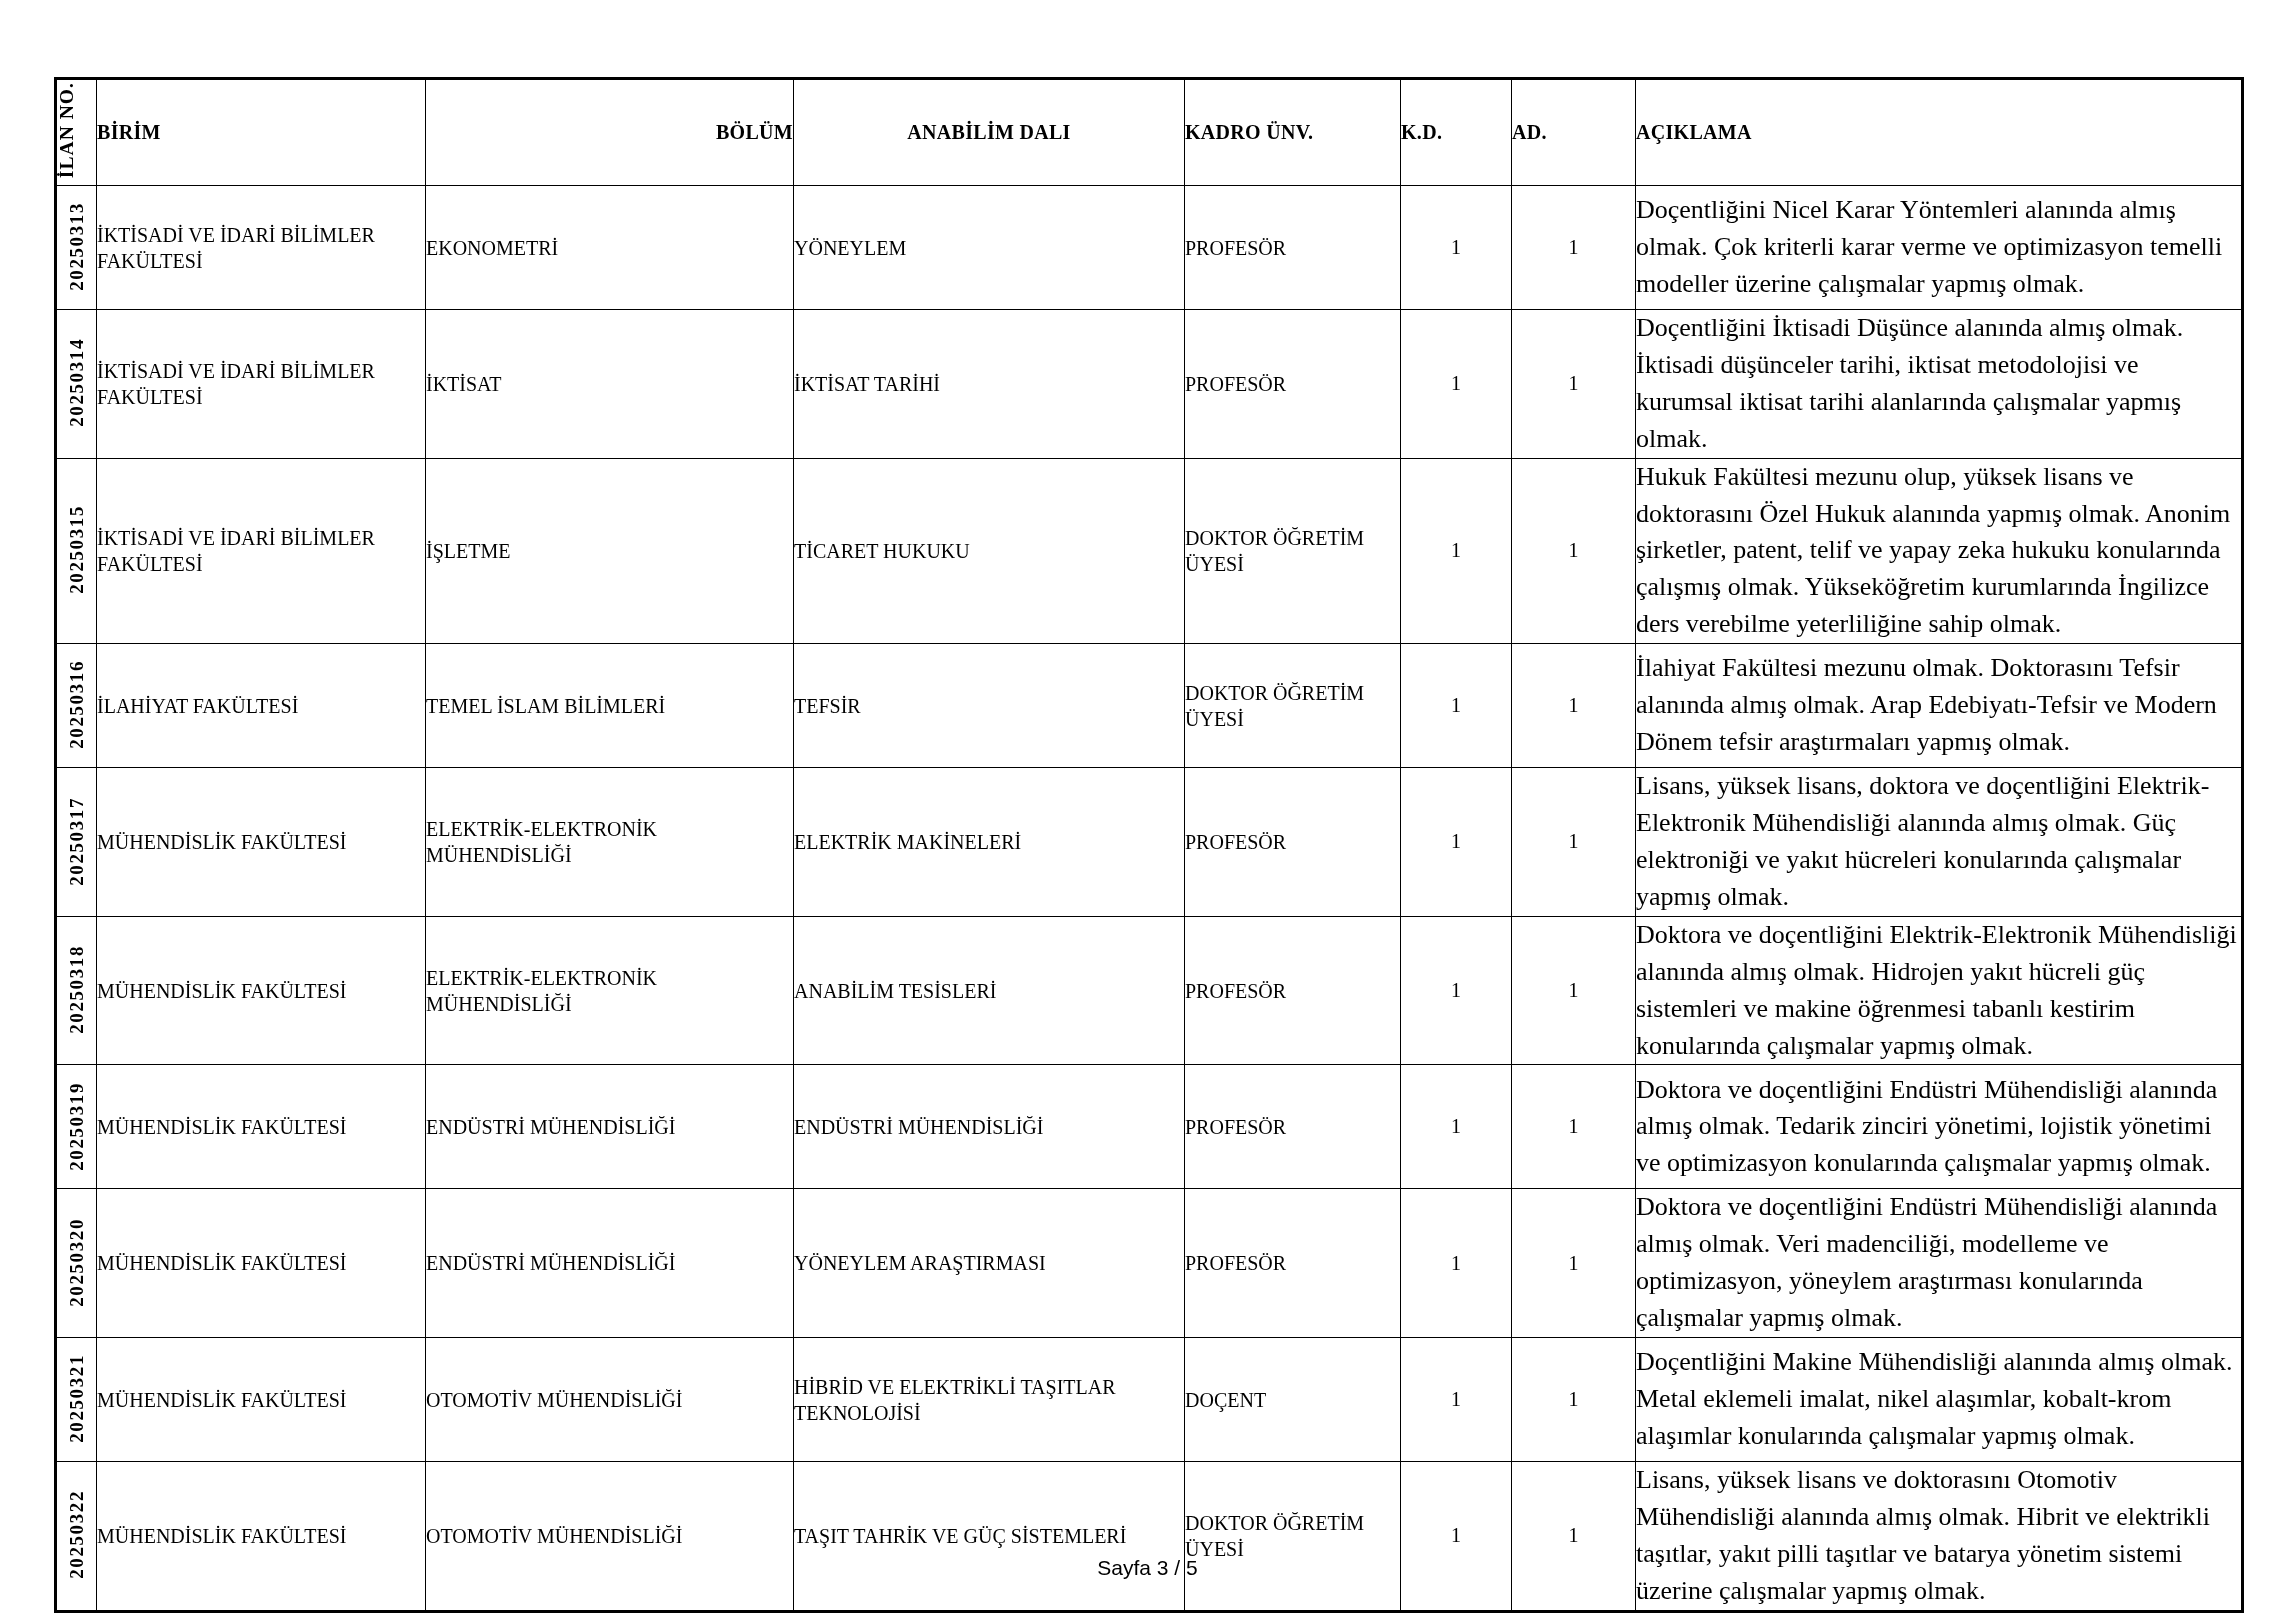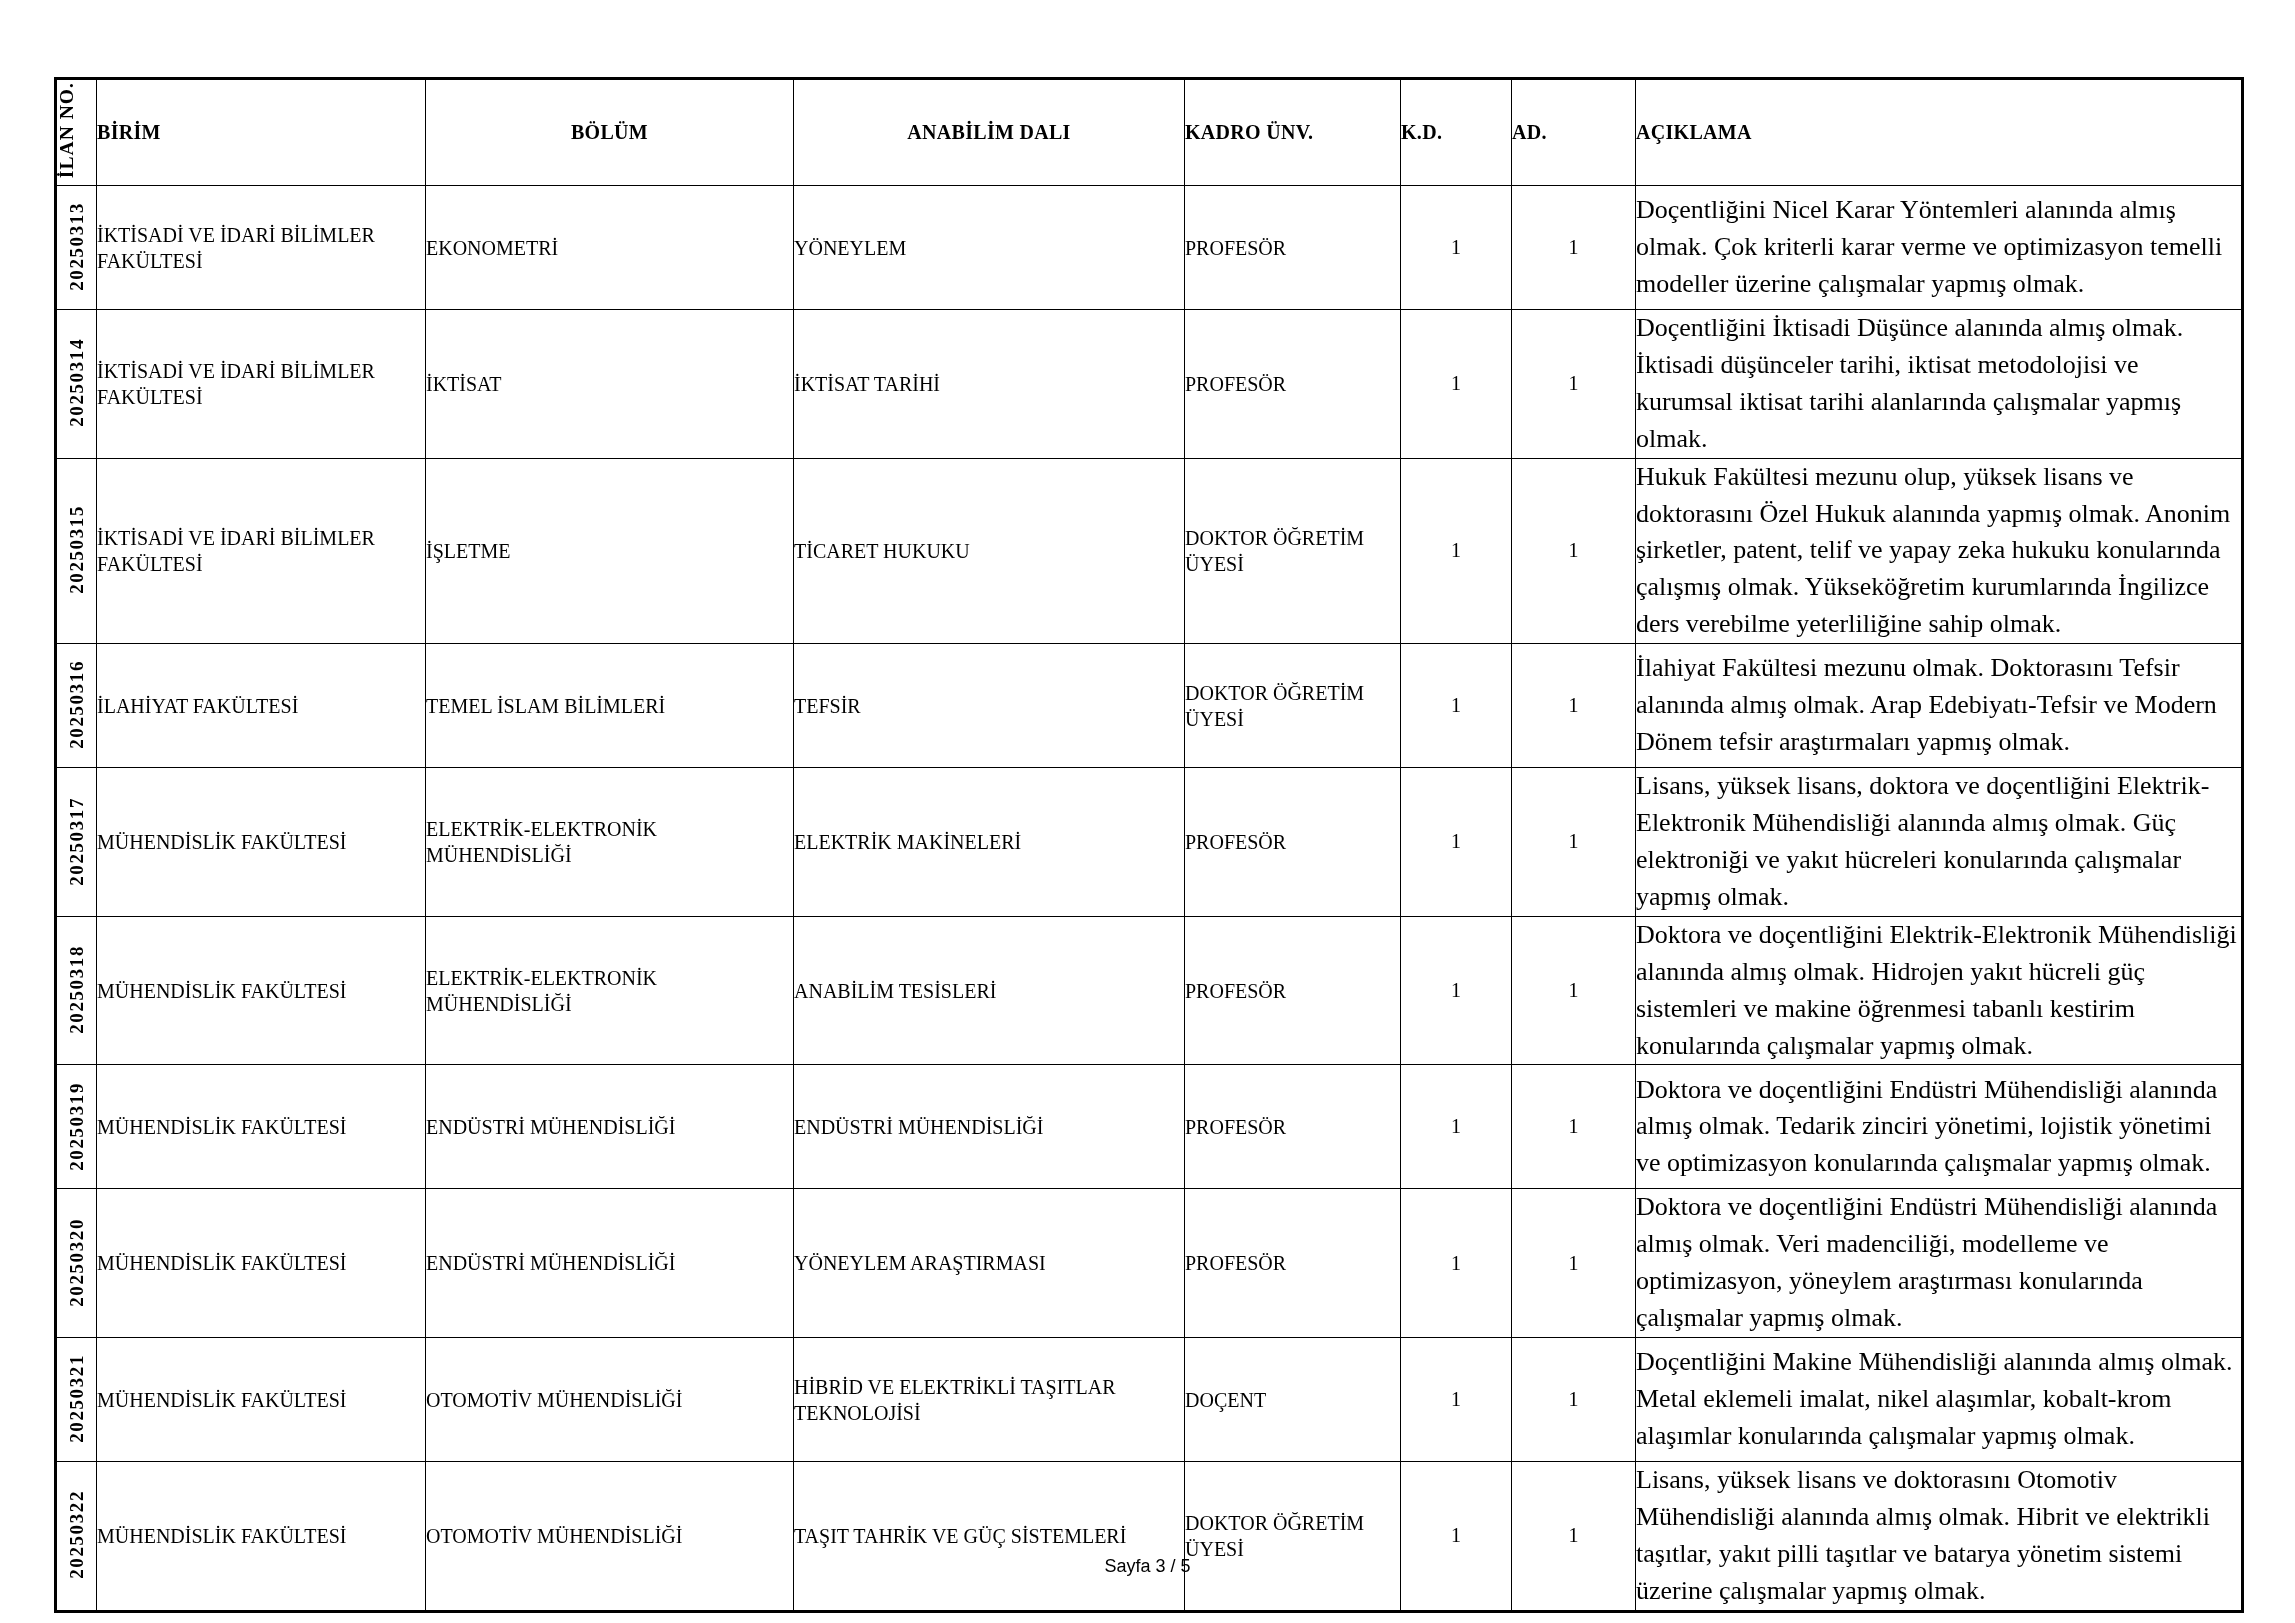--- a/index.html
+++ b/index.html
@@ -111,21 +111,21 @@
   }
   tbody tr { height: 124px; }
 
   .footer {
     position: absolute;
     left: 0;
     top: 1556px;
     width: 2295px;
     text-align: center;
     font-family: "Liberation Sans", "DejaVu Sans", sans-serif;
-    font-size: 18px;
+    font-size: 21px;
     color: #000;
   }
 </style>
 </head>
 <body>
 
 <div class="page">
 
   <div class="table-wrap">
     <table class="ilan-table">
@@ -138,21 +138,21 @@
           <col class="c-kd">
           <col class="c-ad">
           <col class="c-acik">
       </colgroup>
       <thead>
         <tr>
           <th class="th-center">
             <span class="vert-head">İLAN NO.</span>
           </th>
           <th class="th-pad" style="text-align:left;">BİRİM</th>
-          <th class="th-pad" style="text-align:center;">BÖLÜM</th>
+          <th class="th-pad" style="text-align:right;">BÖLÜM</th>
           <th class="th-pad" style="text-align:center;">ANABİLİM DALI</th>
           <th class="th-center">KADRO ÜNV.</th>
           <th class="th-center">K.D.</th>
           <th class="th-center">AD.</th>
           <th class="th-center">AÇIKLAMA</th>
         </tr>
       </thead>
       <tbody id="table-body">
           <tr>
             <td class="no-cell"><span class="vert-no">20250313</span></td>

